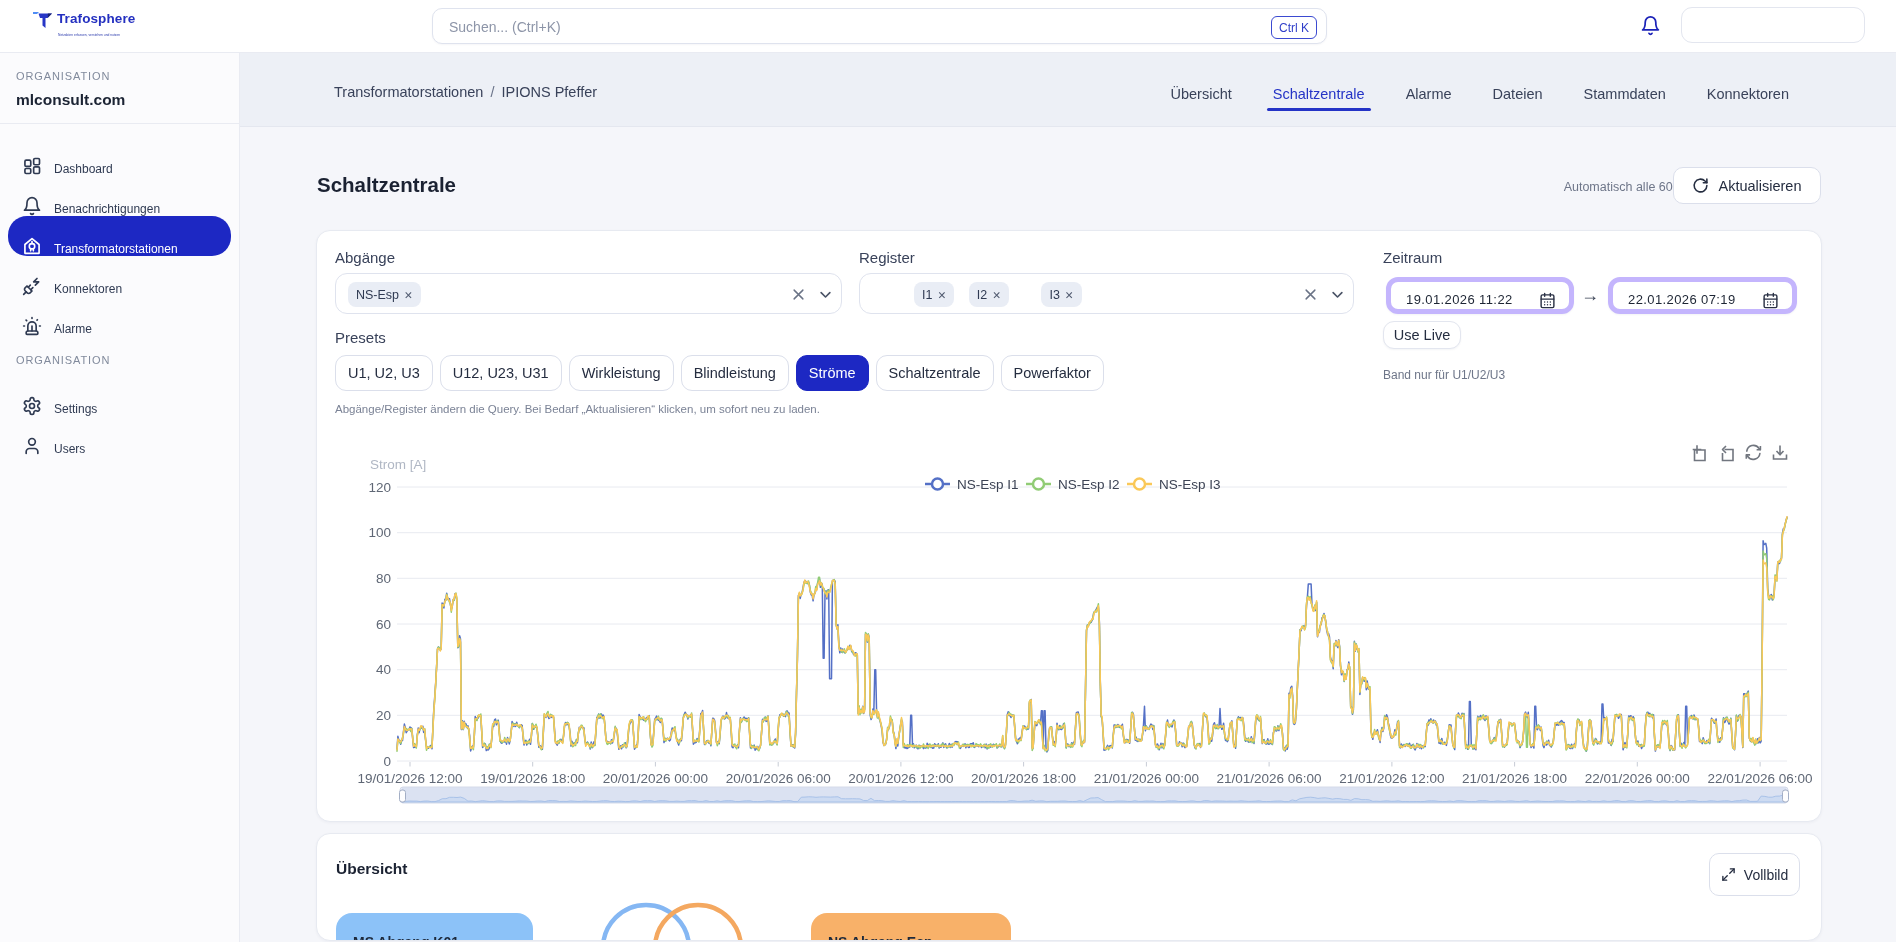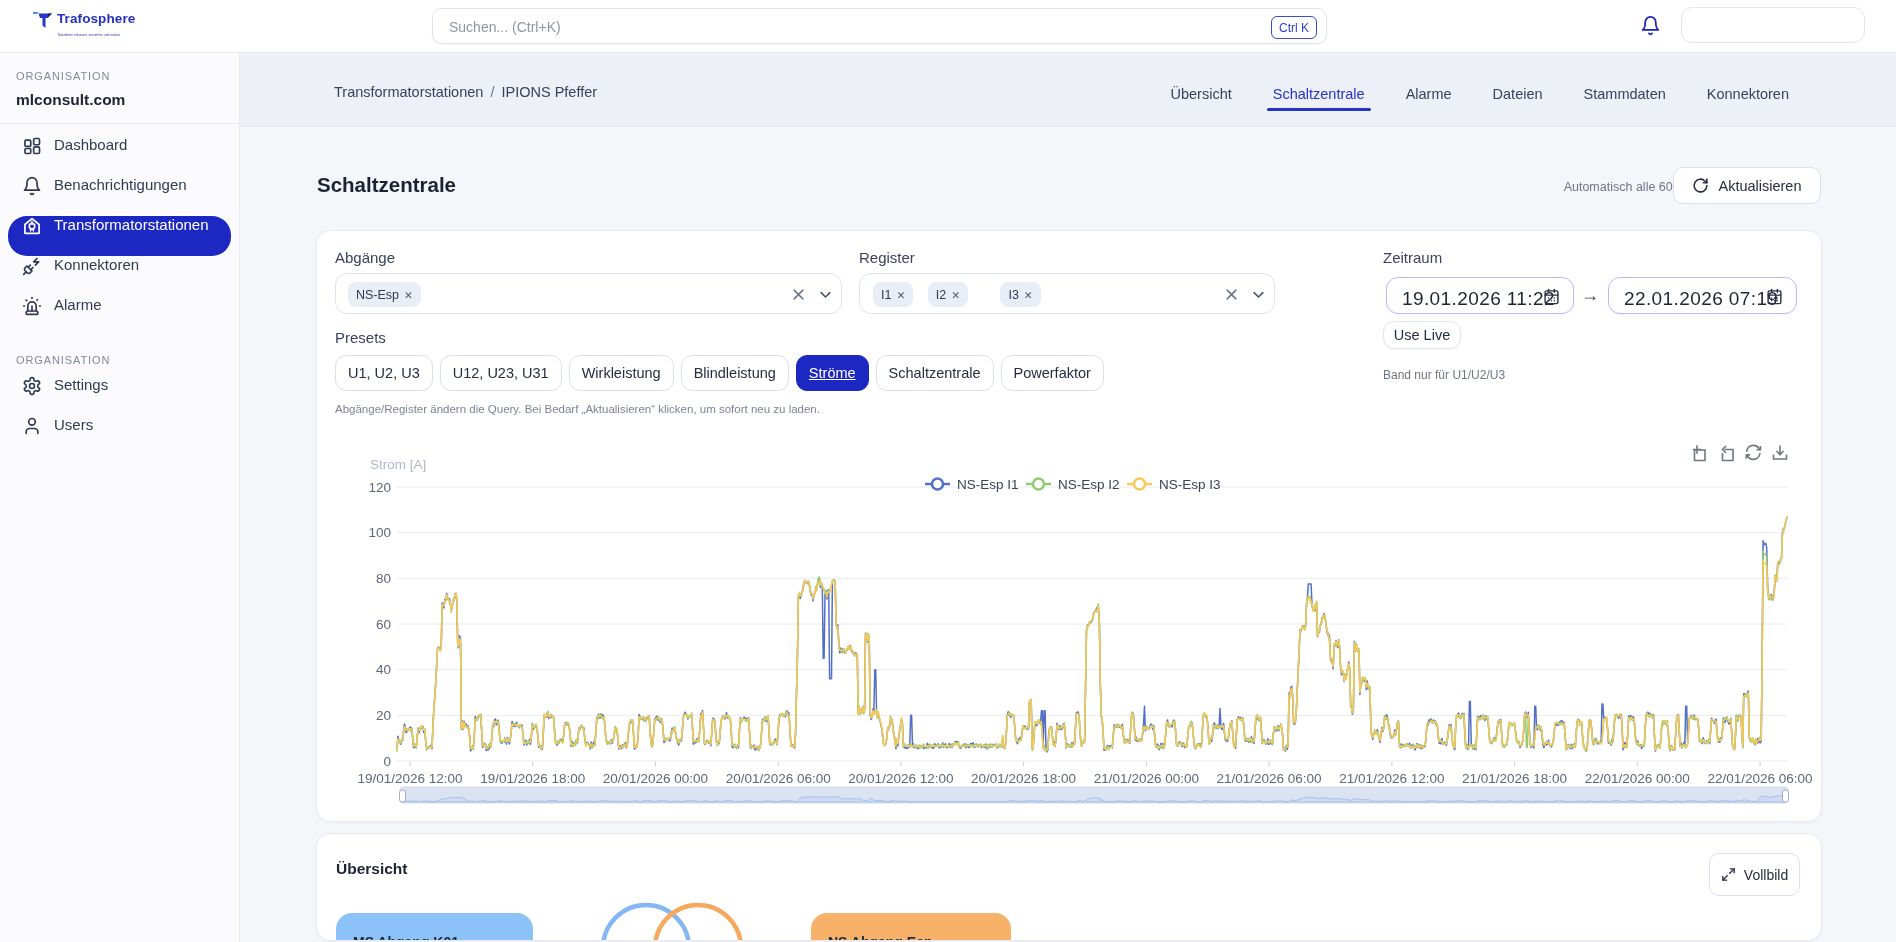--- a/index.html
+++ b/index.html
@@ -14,21 +14,21 @@
   .search .ph { position:absolute; left:16px; top:10px; font-size:14px; color:#8d95a8; }
   .search .kbd { position:absolute; right:9px; top:7px; border:1px solid #3b4ad1; color:#2f3ec9; border-radius:6px; font-size:12px; padding:3.5px 7px; }
   .bellbtn { position:absolute; left:1640px; top:15px; }
   .avatarbox { position:absolute; left:1681px; top:7px; width:184px; height:36px; border:1px solid #e3e6ef; border-radius:11px; background:#fff;}
   
   .sidebar { position:fixed; left:0; top:53px; width:240px; height:889px; background:#fbfbfd; border-right:1px solid #e9ebf2; z-index:20;}
   .org-block { padding:17px 16px 14px 16px; border-bottom:1px solid #e9ebf2; }
   .org-label { font-size:11px; letter-spacing:0.9px; color:#818a9c; font-weight:400; margin-bottom:9px;}
   .org-name { font-size:15.5px; font-weight:700; color:#1c2434; }
   .nav { padding:12px 8px; }
-  .nav-item { display:flex; align-items:flex-start; height:40px; padding:0 14px; border-radius:12px; color:#2f3a52; font-size:15px; margin-bottom:0px;}
+  .nav-item { display:flex; align-items:flex-end; height:40px; padding:0 14px; border-radius:12px; color:#2f3a52; font-size:12px; margin-bottom:0px;}
   .nav-item svg { margin-right:12px; flex:0 0 auto; }
   .nav-item.active { background:#1d28c3; color:#fff; font-weight:400; border-radius:19px;}
   .nav-sec { font-size:11px; letter-spacing:0.9px; color:#818a9c; font-weight:400; margin:18px 0 10px 8px;}
   
   .main { position:absolute; left:240px; top:53px; width:1656px; }
   .subbar { height:74px; background:#edf0f6; border-bottom:1px solid #e4e7ef; position:relative; }
   .crumbs { position:absolute; left:94px; top:31px; font-size:14.5px; color:#39425a; }
   .crumbs .sep { color:#6a7389; margin:0 3px;}
   .tabs { position:absolute; right:101px; top:0; height:74px; display:flex; align-items:center; gap:29px;}
   .tab { font-size:14.5px; color:#39425a; position:relative; padding:30px 6px 22px; }
@@ -41,24 +41,24 @@
   .btn { display:inline-flex; align-items:center; justify-content:center; background:#fff; border:1px solid #dbdfeb; border-radius:10px; font-size:15px; color:#252d40; }
   .refreshbtn { position:absolute; right:1px; top:40px; width:148px; height:37px; gap:9px; font-size:14.5px;}
   
   .card { background:#fff; border:1px solid #e7eaf1; border-radius:14px; box-shadow:0 1px 3px rgba(25,35,70,0.04); }
   .card1 { position:relative; height:592px; }
   .flabel { font-size:15px; color:#39425a; }
   .selbox { position:absolute; height:41px; border:1px solid #dfe3ee; border-radius:12px; background:#fff; }
   .chip { display:inline-flex; align-items:center; height:25px; background:#e9edf5; border-radius:8px; font-size:12.5px; color:#2f3a52; padding:0 8px; gap:5px; }
   .chip .x { color:#515b70; font-size:10.5px; }
   .selicons { position:absolute; right:8px; top:0; height:41px; display:flex; align-items:center; gap:12px; }
-  .dateinput { position:absolute; height:37px; border:1px solid #c4b5fd; border-radius:12px; background:#fff; box-shadow:0 1px 2px rgba(20,30,70,0.05); font-size:19px; color:#1d2534; }
+  .dateinput { position:absolute; height:37px; border:5px solid #c4b5fd; border-radius:12px; background:#fff; box-shadow:0 1px 2px rgba(20,30,70,0.05); font-size:13px; color:#1d2534; }
   .dateinput .txt { position:absolute; left:15px; top:9.5px; letter-spacing:0.4px;}
   .presetbtn { height:36px; padding:0 12px; margin-right:7px; border-radius:11px; font-size:14.5px;text-align:right;}
-  .presetbtn.active { background:#1d28c3; border-color:#1d28c3; color:#fff;text-decoration:underline; }
+  .presetbtn.active { background:#1d28c3; border-color:#1d28c3; color:#fff; }
   .note { font-size:11.5px; color:#7b8396; }
   .uselive { position:absolute; left:1066px; top:90px; width:78px; height:28px; border-radius:11px; box-shadow:0 1px 2px rgba(20,30,70,0.05); border:1px solid #e3e6ef; font-size:14.5px;}
   .bandnote { position:absolute; left:1066px; top:137px; font-size:12px; color:#6e7689; }
   
   .card2 { position:relative; margin-top:11px; height:108px; overflow:hidden; }
   .card2 .title { position:absolute; left:19px; top:26px; font-size:15.5px; font-weight:700; color:#1b2232;}
   .vollbild { position:absolute; right:21px; top:19px; width:91px; height:43px; gap:8px; font-size:14px;}
   .bluebox { position:absolute; left:19px; top:79px; width:197px; height:62px; background:#8cc2f8; border-radius:16px; }
   .bluebox span { position:absolute; left:17px; top:21px; font-size:14px; font-weight:700; color:#1e2a3c;} .orangebox span { position:absolute; left:17px; top:21px; font-size:14px; font-weight:700; color:#1e2a3c;}
   .orangebox { position:absolute; left:494px; top:79px; width:200px; height:62px; background:#f8b169; border-radius:16px; }
@@ -173,21 +173,21 @@
         <div class="selicons">
           <svg width="15" height="15" viewBox="0 0 24 24" fill="none" stroke="#6a7386" stroke-width="2.3" stroke-linecap="round">
               <path d="M5 5 19 19 M19 5 5 19"></path>
             </svg>
           <svg width="15" height="15" viewBox="0 0 24 24" fill="none" stroke="#4a5366" stroke-width="2.6" stroke-linecap="round" stroke-linejoin="round">
               <path d="M5 9 L12 16 L19 9"></path>
             </svg>
         </div>
       </div>
       <div class="flabel" style="position:absolute;left:542px;top:18px;">Register</div>
-      <div class="selbox" style="left:542px;top:42px;width:416px;">
+      <div class="selbox" style="left:542px;top:42px;width:495px;padding-left:41px;">
         <span class="chip" style="margin:8px 0 0 13px;">I1 <span class="x">✕</span></span>
         <span class="chip" style="margin:8px 16px 0 10px;">I2 <span class="x">✕</span></span>
         <span class="chip" style="margin:8px 0 0 12px;">I3 <span class="x">✕</span></span>
         <div class="selicons">
           <svg width="15" height="15" viewBox="0 0 24 24" fill="none" stroke="#6a7386" stroke-width="2.3" stroke-linecap="round">
               <path d="M5 5 19 19 M19 5 5 19"></path>
             </svg>
           <svg width="15" height="15" viewBox="0 0 24 24" fill="none" stroke="#4a5366" stroke-width="2.6" stroke-linecap="round" stroke-linejoin="round">
               <path d="M5 9 L12 16 L19 9"></path>
             </svg>

